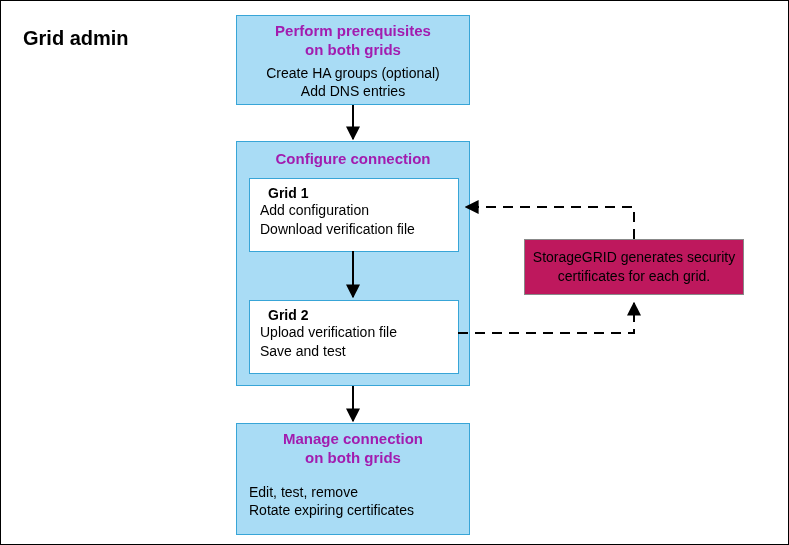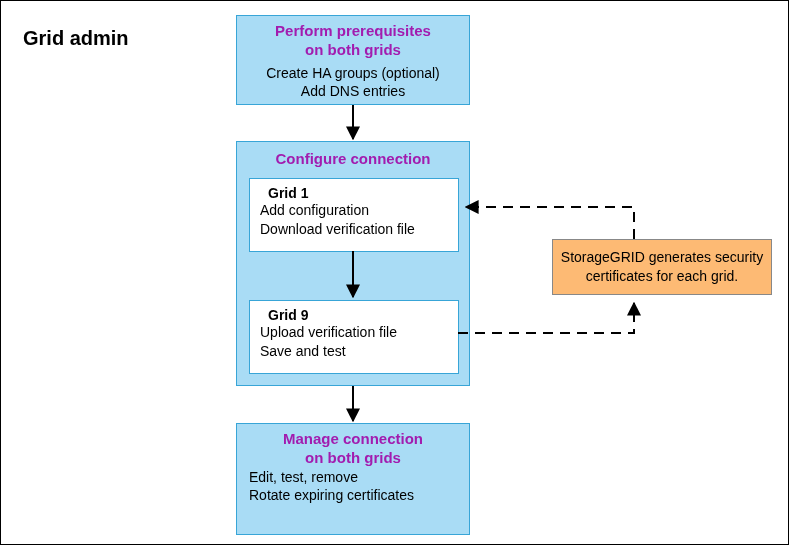--- a/index.html
+++ b/index.html
@@ -29,23 +29,22 @@
     background: #a9dcf5;
     border: 1.5px solid #38a5d7;
   }
   .box-white {
     position: absolute;
     background: #fff;
     border: 1.5px solid #38a5d7;
   }
   .box-gray {
     position: absolute;
-    background: #fdba74;
+    background: #be185d;
     border: 1.5px solid #888;
-    margin-left: 28px;
   }
   .h {
     font-weight: bold;
     text-align: center;
     font-size: 15px;
     line-height: 1.25;
     color: #a21caf;
   }
   .sub {
     font-size: 14px;
@@ -90,35 +89,35 @@
   <div class="box-blue" style="left:235px; top:140px; width:234px; height:245px; padding:8px 12px;">
     <div class="h">Configure connection</div>
 
     <div class="box-white" style="left:12px; top:36px; width:210px; height:74px; padding:6px 10px;">
       <div class="inner-h">Grid 1</div>
       <div class="sub-left">Add configuration</div>
       <div class="sub-left">Download verification file</div>
     </div>
 
     <div class="box-white" style="left:12px; top:158px; width:210px; height:74px; padding:6px 10px;">
-      <div class="inner-h">Grid 9</div>
+      <div class="inner-h">Grid 2</div>
       <div class="sub-left">Upload verification file</div>
       <div class="sub-left">Save and test</div>
     </div>
   </div>
 
   <div class="box-gray" style="left:523px; top:238px; width:220px; height:56px; padding:8px 6px;">
     <div class="sub">StorageGRID generates security</div>
     <div class="sub">certificates for each grid.</div>
   </div>
 
   <div class="box-blue" style="left:235px; top:422px; width:234px; height:112px; padding:6px 12px;">
     <div class="h">Manage connection</div>
     <div class="h">on both grids</div>
-    <div class="sub-left" style="margin-top:0;">Edit, test, remove</div>
+    <div class="sub-left" style="margin-top:15px;">Edit, test, remove</div>
     <div class="sub-left">Rotate expiring certificates</div>
   </div>
 
   <svg class="overlay">
     <defs>
       <marker id="arrow" viewBox="0 0 10 10" refX="9" refY="5" markerWidth="7" markerHeight="7" orient="auto-start-reverse">
         <path d="M 0 0 L 10 5 L 0 10 z" fill="#000"></path>
       </marker>
     </defs>
 

